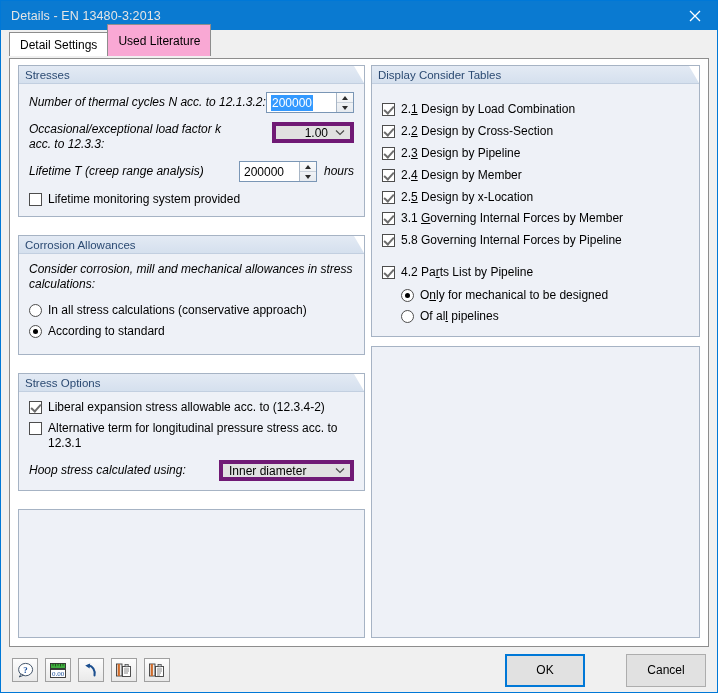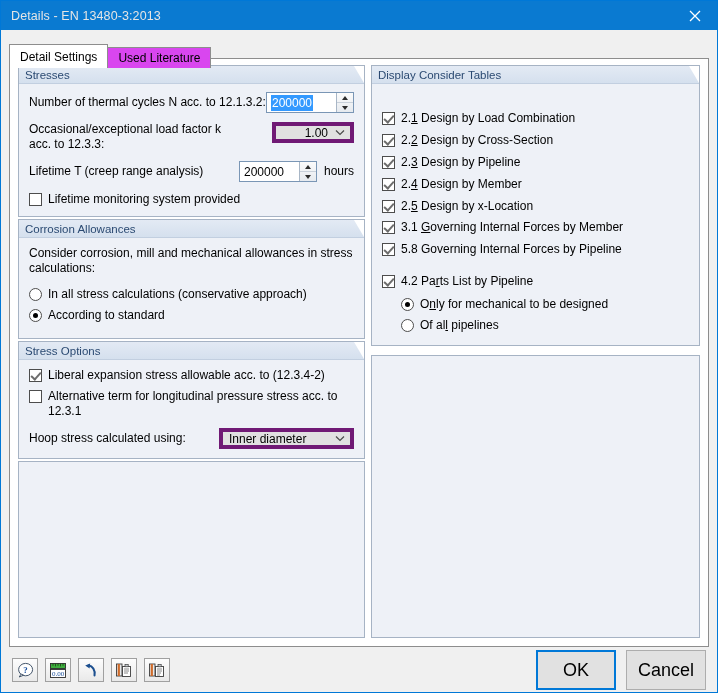--- a/index.html
+++ b/index.html
@@ -58,36 +58,36 @@
   
   .client {
     flex: 1 1 auto;
     position: relative;
     background: #f0f0f0;
   }
 
   
   .tabstrip {
     position: absolute;
-    left: 8px; top: 14px;
+    left: 8px; top: 2px;
     height: 24px;
     display: flex;
     align-items: flex-end;
     z-index: 3;
   }
   .tab {
-    height: 21px;
+    height: 32px;
     padding: 0 10px;
     box-sizing: border-box;
     display: flex;
     align-items: center;
     font-size: 12px;
     border: 1px solid #8d8d8d;
     border-bottom: none;
-    background: #d946ef;
+    background: #f9a8d4;
     margin-right: -1px;
     cursor: default;
     white-space: nowrap;
   }
   .tab.active {
     height: 24px;
     background: #ffffff;
     border-color: #8d8d8d;
     position: relative;
     z-index: 2;
@@ -104,21 +104,21 @@
 
   
   .cols {
     position: absolute;
     left: 0; top: 0; right: 0; bottom: 0;
     padding: 6px 8px 8px 8px;
     box-sizing: border-box;
     display: flex;
     gap: 6px;
   }
-  .col-left { width: 347px; flex: 0 0 auto; display: flex; flex-direction: column; gap: 2px; }
+  .col-left { width: 347px; flex: 0 0 auto; display: flex; flex-direction: column; gap: 18px; }
   .col-right { flex: 1 1 auto; display: flex; flex-direction: column; gap: 9px; }
 
   
   .group {
     border: 1px solid #a6b3c4;
     background: #eef1f7;
     box-sizing: border-box;
     position: relative;
   }
   .group-header {
@@ -151,21 +151,21 @@
     flex: 1 1 auto;
   }
 
   
   .row {
     display: flex;
     align-items: center;
     margin-bottom: 9px;
   }
   .row:last-child { margin-bottom: 0; }
-  .lbl { font-size: 12px; color: #000; line-height: 15px; }
+  .lbl { font-size: 12px; color: #000; line-height: 15px; font-style: italic; }
   .spacer { flex: 1 1 auto; }
 
   
   .spin {
     display: flex;
     align-items: stretch;
     height: 21px;
     border: 1px solid #7a96b5;
     background: #ffffff;
     box-sizing: border-box;
@@ -310,29 +310,30 @@
     justify-content: center;
     cursor: default;
   }
   .btns {
     position: absolute;
     right: 11px;
     display: flex;
     gap: 10px;
   }
   .btn {
-    width: 80px; height: 40px;
+    width: 80px; height: 33px;
     border: 1px solid #adadad;
     background: #e1e1e1;
-    font-size: 18px;
+    font-size: 12px;
     display: flex;
     align-items: center;
     justify-content: center;
     box-sizing: border-box;
     cursor: default;
+    margin-left: 31px;
   }
   .btn.default {
     border: 2px solid #0078d7;
   }
 </style>
 </head>
 <body>
 
 <div class="window">
 
@@ -479,21 +480,21 @@
           <div class="blank-panel"></div>
 
         </div>
 
         <div class="col-right">
 
           <div class="group">
             <div class="group-header">
               <span>Display Consider Tables</span>
             </div>
-            <div class="group-body" style="padding-top:27px;padding-bottom:12px">
+            <div class="group-body" style="padding-top:18px;padding-bottom:12px">
 
               <div class="cb-row" style="margin-bottom:7px">
                 <span class="cbox checked"></span>
                 <span class="cb-label"><span>2.</span><u>1</u><span> Design by Load Combination</span></span>
               </div>
               <div class="cb-row" style="margin-bottom:7px">
                 <span class="cbox checked"></span>
                 <span class="cb-label"><span>2.</span><u>2</u><span> Design by Cross-Section</span></span>
               </div>
               <div class="cb-row" style="margin-bottom:7px">

